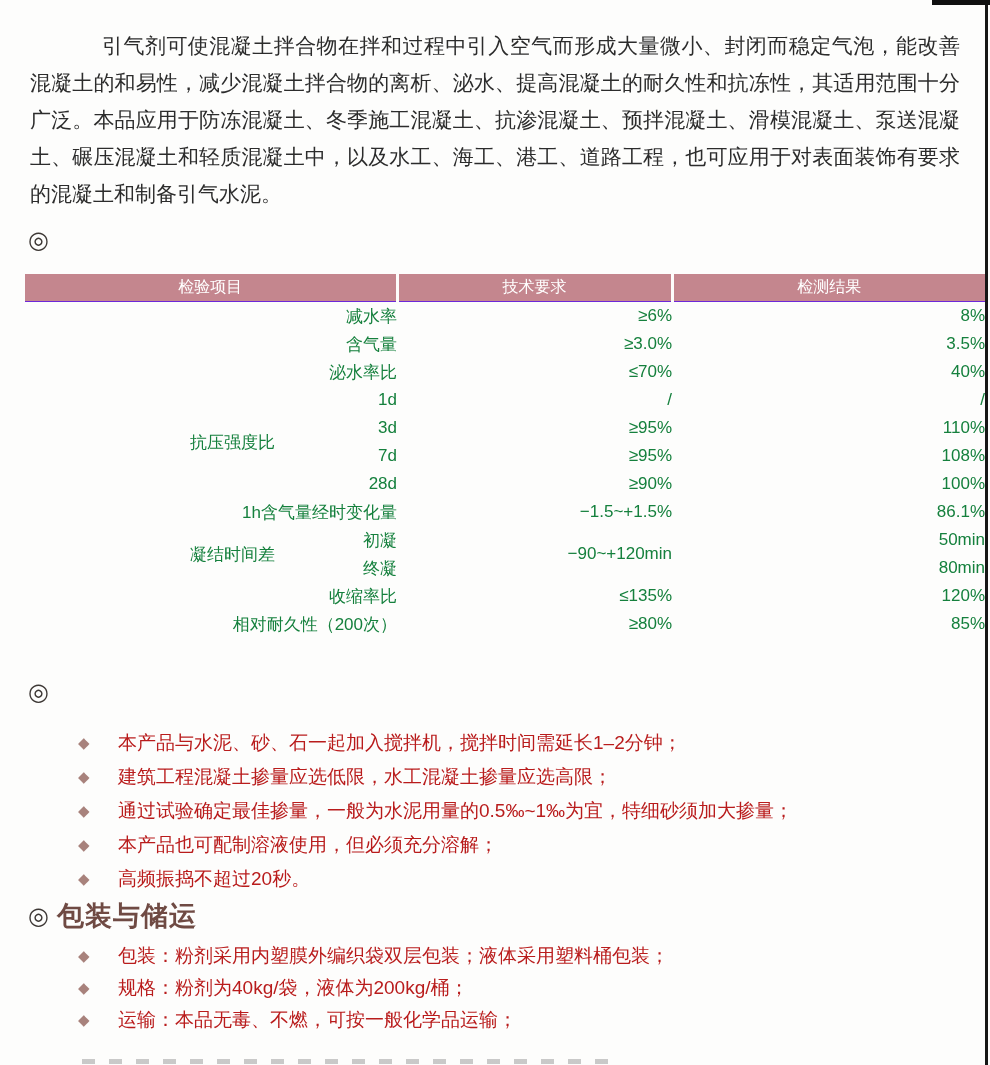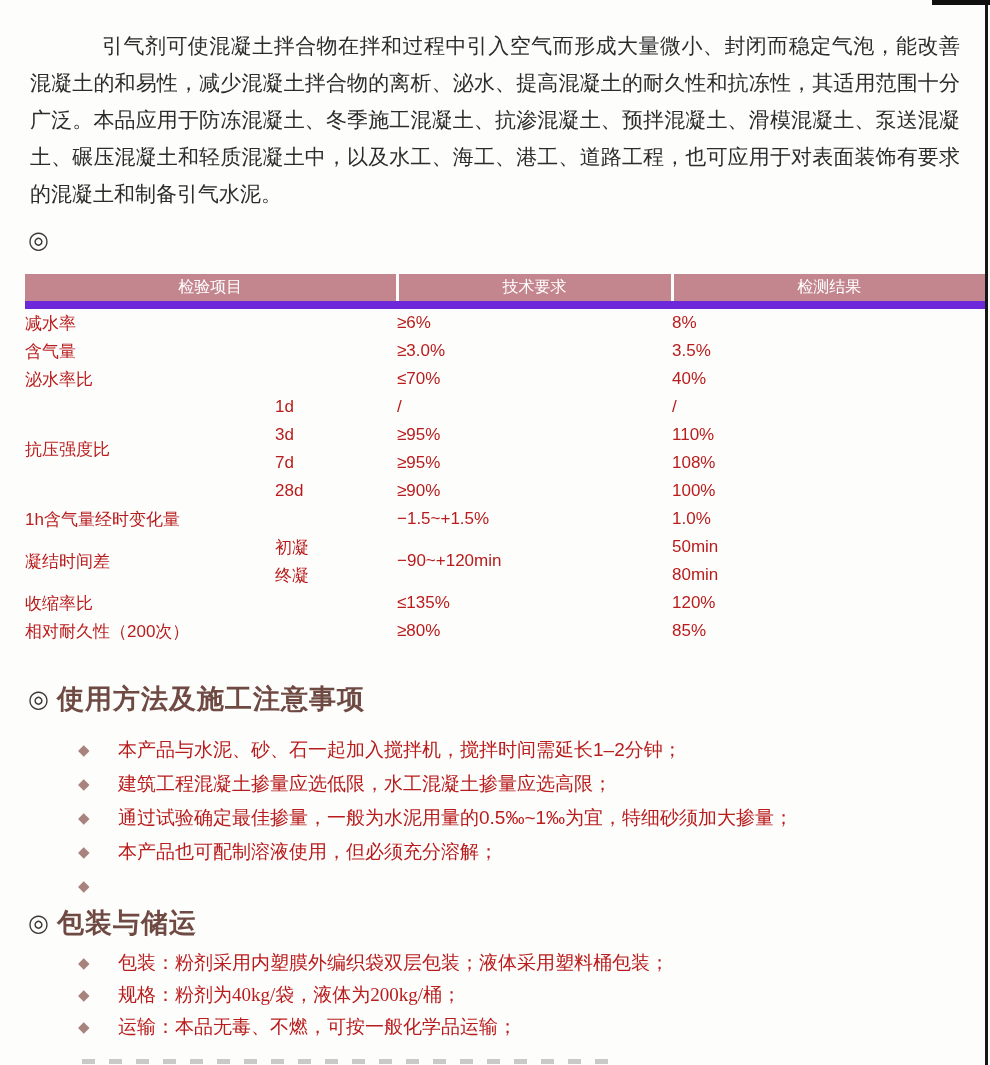--- a/index.html
+++ b/index.html
@@ -38,39 +38,39 @@
   .section.s3{margin-top:2px;}
   
   .perf-table{
     width:960px;margin:16px 0 0 25px;
     border-collapse:collapse;table-layout:fixed;
   }
   .perf-table th{
     background:#c4868e;color:#ffffff;
     font-size:16px;font-weight:400;
     height:27px;padding:0;
-    border-bottom:8px solid #6d28d9;
+    border-bottom:1px solid #6d28d9;
   }
   .perf-table th + th{border-left:3px solid #fdfdfc;font-family:Liberation Mono, monospace;}
   .perf-table td{
     height:28px;padding:0;
-    font-size:17px;color:#b91c1c;
-    text-align:left;vertical-align:middle;
+    font-size:17px;color:#15803d;
+    text-align:right;vertical-align:middle;
   }
   
   .bullets{margin:16px 0 0 78px;}
   .bullets.second{margin-top:6px;}
   .bullet-item{display:flex;align-items:flex-start;}
   .diamond{
     flex:0 0 40px;width:40px;
     color:#a8827c;font-size:15px;line-height:34px;
   }
   .bullet-text{flex:1;font-size:19px;line-height:34px;color:#b91c1c;padding-right:40px;}
   .bullets.second .diamond{line-height:32px;}
-  .bullets.second .bullet-text{line-height:32px;font-family:Liberation Serif, serif;}
+  .bullets.second .bullet-text{line-height:32px;}
 </style>
 </head>
 <body>
 
 <div class="page">
 
   <div class="edge-line"></div>
   <div class="corner-mark"></div>
 
   <p class="intro">引气剂可使混凝土拌合物在拌和过程中引入空气而形成大量微小、封闭而稳定气泡，能改善混凝土的和易性，减少混凝土拌合物的离析、泌水、提高混凝土的耐久性和抗冻性，其适用范围十分广泛。本品应用于防冻混凝土、冬季施工混凝土、抗渗混凝土、预拌混凝土、滑模混凝土、泵送混凝土、碾压混凝土和轻质混凝土中，以及水工、海工、港工、道路工程，也可应用于对表面装饰有要求的混凝土和制备引气水泥。</p>
@@ -126,21 +126,21 @@
         <td>108%</td>
       </tr>
       <tr>
         <td>28d</td>
         <td>≥90%</td>
         <td>100%</td>
       </tr>
       <tr>
         <td colspan="2">1h含气量经时变化量</td>
         <td>−1.5~+1.5%</td>
-        <td>1.0%</td>
+        <td>86.1%</td>
       </tr>
       <tr>
         <td rowspan="2">凝结时间差</td>
         <td>初凝</td>
         <td rowspan="2">−90~+120min</td>
         <td>50min</td>
       </tr>
       <tr>
         <td>终凝</td>
         <td>80min</td>
@@ -153,21 +153,20 @@
       <tr>
         <td colspan="2">相对耐久性（200次）</td>
         <td>≥80%</td>
         <td>85%</td>
       </tr>
     </tbody>
   </table>
 
   <h2 class="section s2">
     <span class="marker">◎</span>
-    <span>使用方法及施工注意事项</span>
   </h2>
 
   <div class="bullets">
     <div class="bullet-item">
       <span class="diamond">◆</span>
       <div class="bullet-text">本产品与水泥、砂、石一起加入搅拌机，搅拌时间需延长1–2分钟；</div>
     </div>
     <div class="bullet-item">
       <span class="diamond">◆</span>
       <div class="bullet-text">建筑工程混凝土掺量应选低限，水工混凝土掺量应选高限；</div>
@@ -176,20 +175,21 @@
       <span class="diamond">◆</span>
       <div class="bullet-text">通过试验确定最佳掺量，一般为水泥用量的0.5‰~1‰为宜，特细砂须加大掺量；</div>
     </div>
     <div class="bullet-item">
       <span class="diamond">◆</span>
       <div class="bullet-text">本产品也可配制溶液使用，但必须充分溶解；</div>
     </div>
     <div class="bullet-item">
       <span class="diamond">◆</span>
       <div class="bullet-text">
+        <div>高频振捣不超过20秒。</div>
       </div>
     </div>
   </div>
 
   <h2 class="section s3">
     <span class="marker">◎</span>
     <span>包装与储运</span>
   </h2>
 
   <div class="bullets second">

